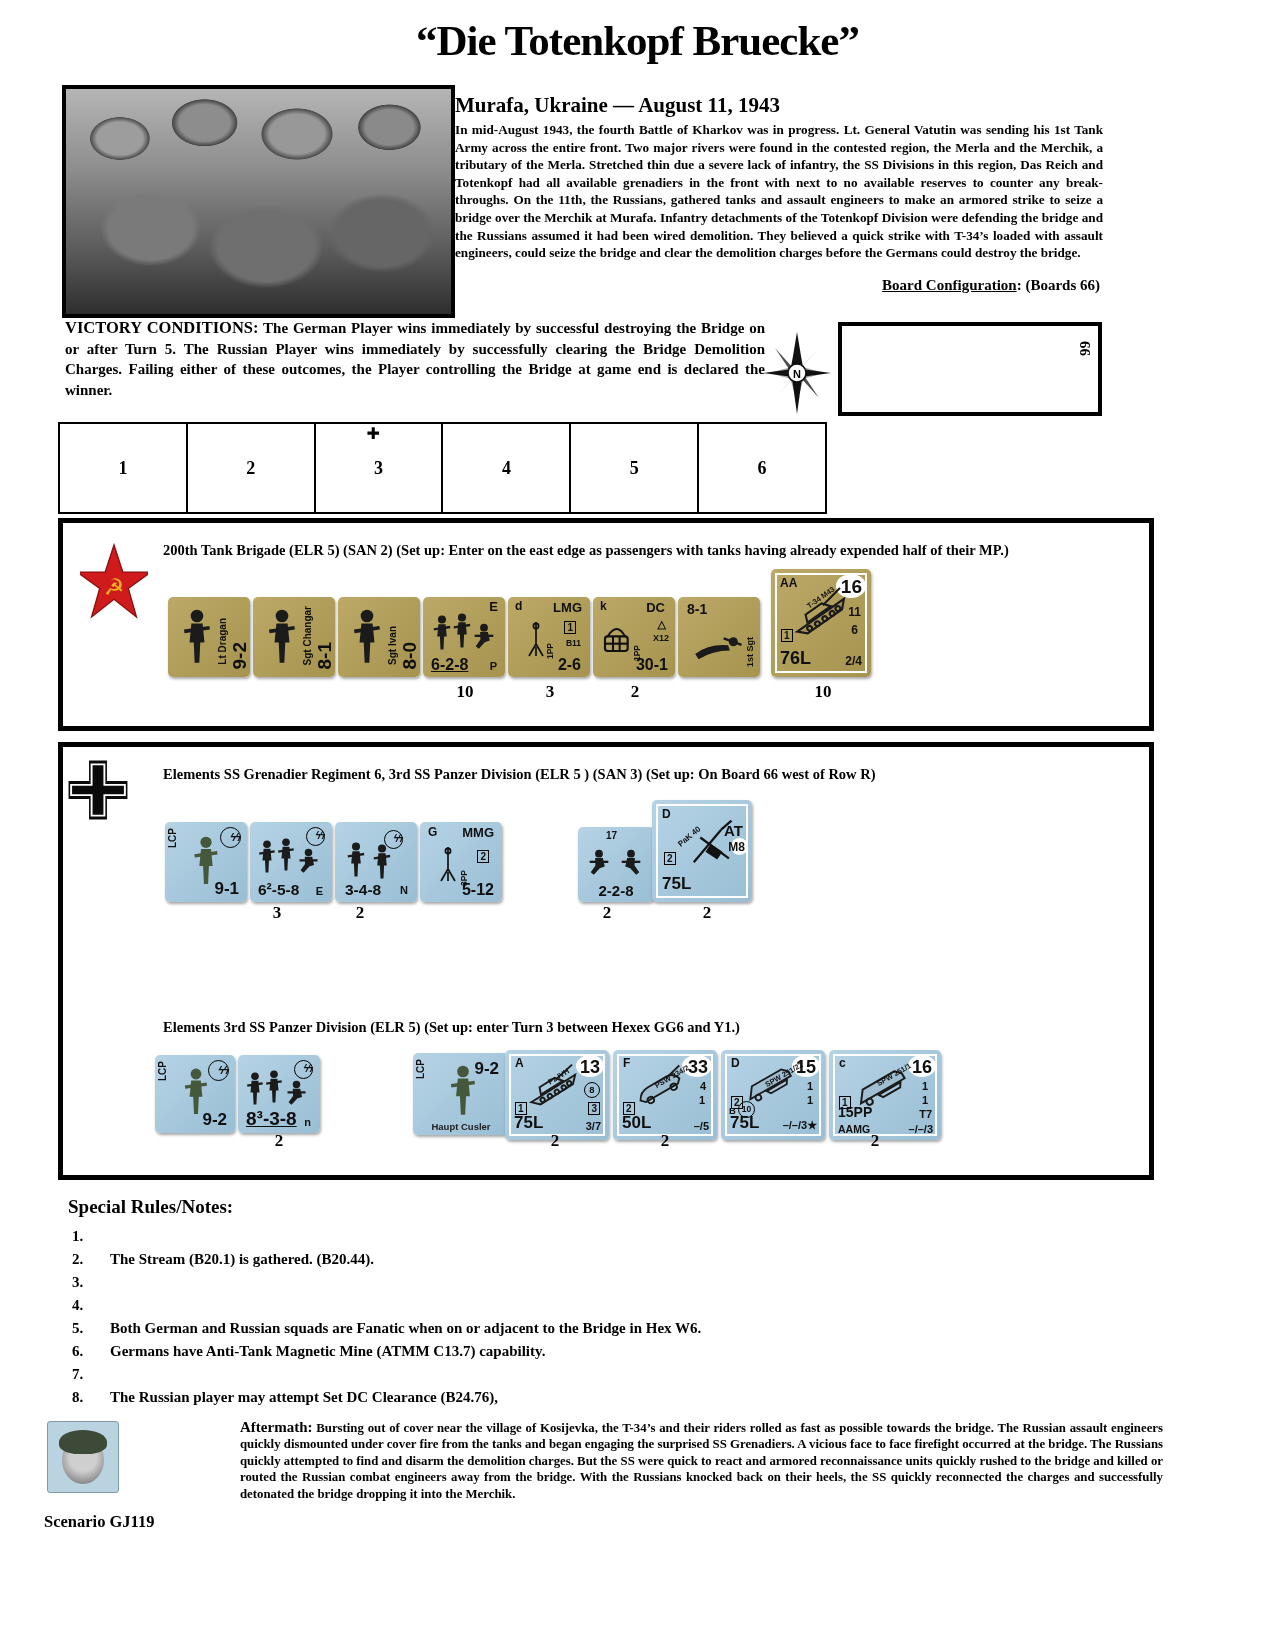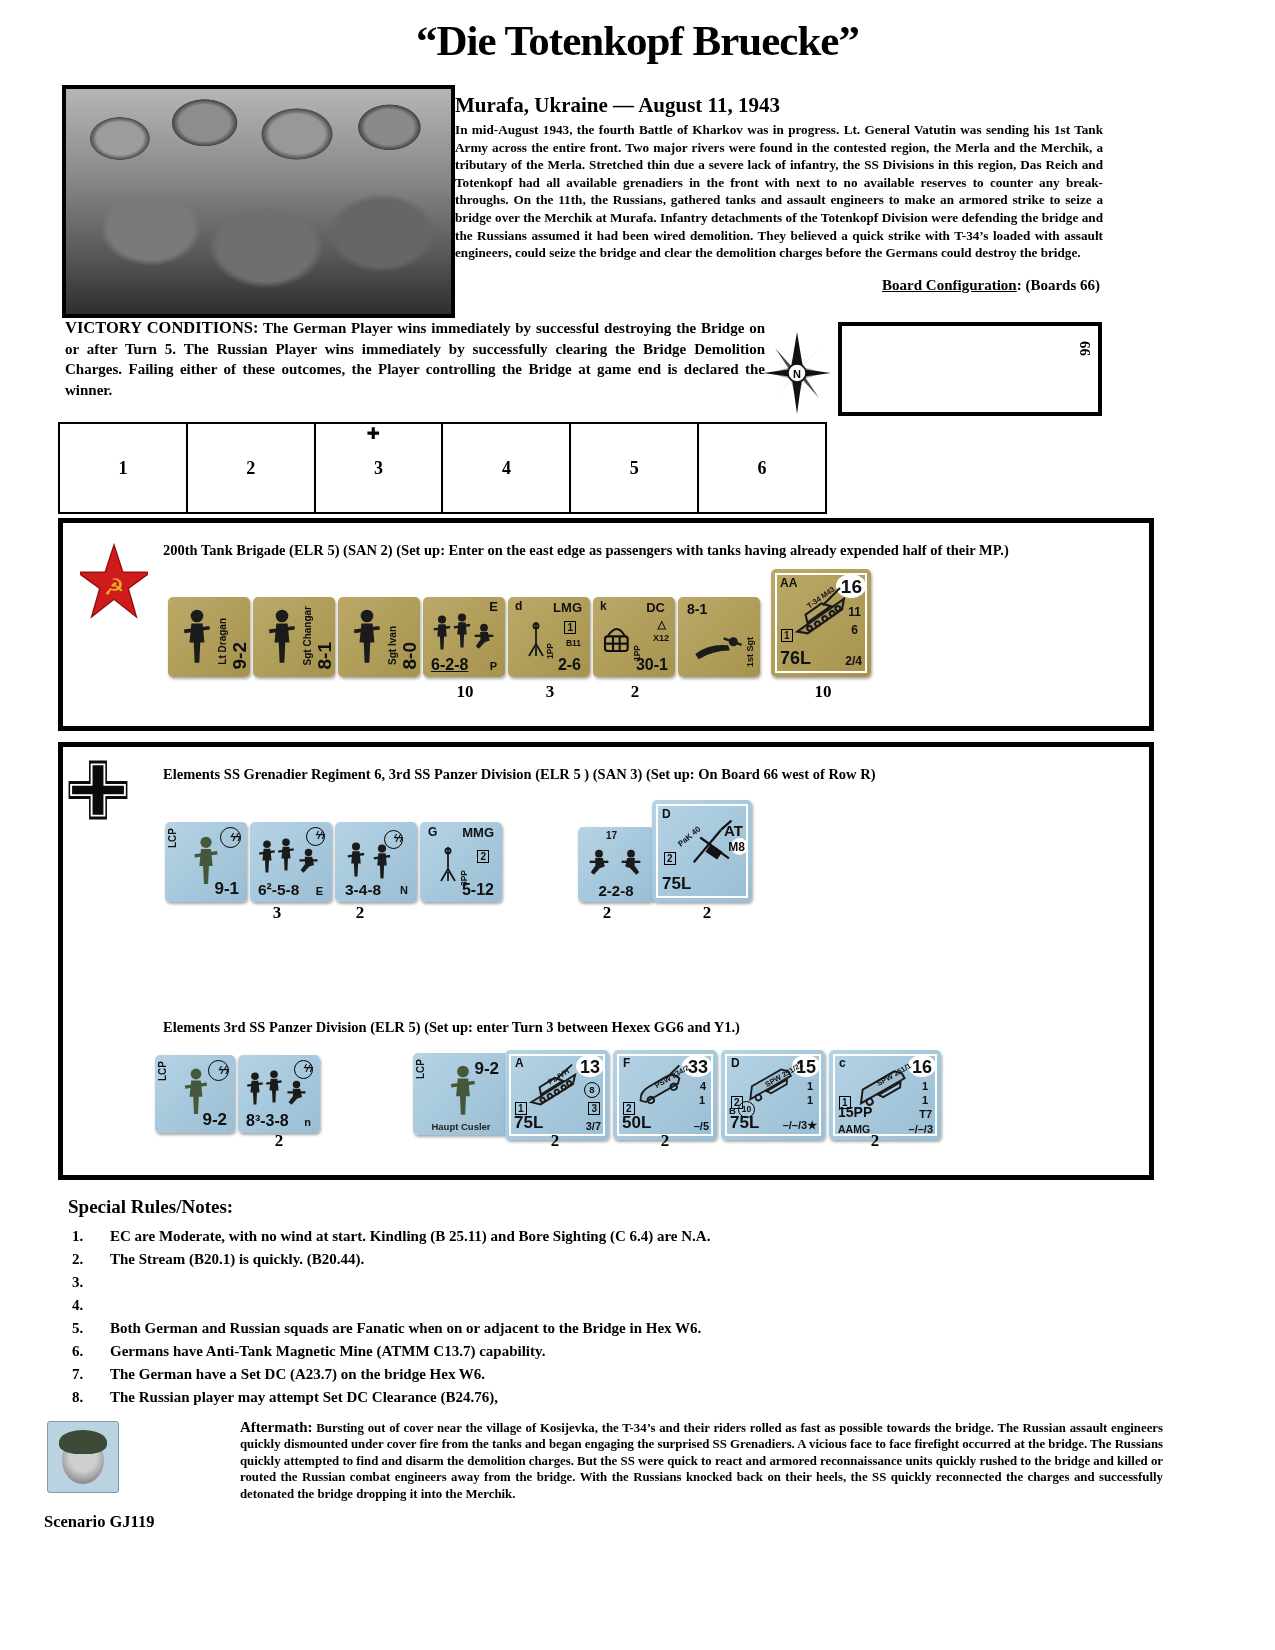--- a/index.html
+++ b/index.html
@@ -394,21 +394,21 @@
     <span class="ss" style="top:5px;right:7px;width:17px;height:17px;font-size:10px;line-height:16px">ϟϟ</span>
     <svg class="art" style="left:7px;top:17px" width="20" height="34" viewBox="0 0 14 24">
         <use href="#sold"></use>
       </svg>
     <svg class="art" style="left:26px;top:15px" width="20" height="34" viewBox="0 0 14 24">
         <use href="#sold"></use>
       </svg>
     <svg class="art" style="left:46px;top:25px" width="25" height="27" viewBox="0 0 16 18">
         <use href="#soldk"></use>
       </svg>
-    <span class="abs" style="bottom:3px;left:8px;font-size:16px;">8³-3-8</span>
+    <span class="abs" style="bottom:3px;left:8px;font-size:19px;text-decoration:underline">8³-3-8</span>
     <span class="abs" style="bottom:5px;right:9px;font-size:11px">n</span>
   </div>
 
   <div class="ctr ger" style="left:413px;top:1053px;width:96px;height:82px">
     <span class="vtx" style="left:3px;top:6px;font-size:10px">LCP</span>
     <span class="abs" style="top:6px;right:10px;font-size:17px">9-2</span>
     <svg class="artc" style="left:34px;top:12px" width="32" height="52" viewBox="0 0 14 24">
         <use href="#sold"></use>
       </svg>
     <span class="abs" style="bottom:3px;left:0;width:100%;text-align:center;font-size:9.5px;color:#222">Haupt Cusler</span>
@@ -482,31 +482,29 @@
     <span class="abs" style="bottom:5px;right:8px;font-size:11px">–/–/3</span>
   </div>
 
   <div class="qty" style="left:262px;top:1131px">2</div>
   <div class="qty" style="left:538px;top:1131px">2</div>
   <div class="qty" style="left:648px;top:1131px">2</div>
   <div class="qty" style="left:858px;top:1131px">2</div>
 
   <div class="abs b" style="left:68px;top:1196px;font-size:19px;text-decoration:underline;text-decoration-color:transparent">Special Rules/Notes:</div>
   <span class="rule-n" style="top:1228px">1.</span>
-  <span class="rule-t" style="top:1228px">EC are Moderate, with no wind at start. Kindling (B 25.11) and Bore Sighting (C 6.4) are N.A.</span>
   <span class="rule-n" style="top:1251px">2.</span>
-  <span class="rule-t" style="top:1251px">The Stream (B20.1) is quickly. (B20.44).</span>
+  <span class="rule-t" style="top:1251px">The Stream (B20.1) is gathered. (B20.44).</span>
   <span class="rule-n" style="top:1274px">3.</span>
   <span class="rule-n" style="top:1297px">4.</span>
   <span class="rule-n" style="top:1320px">5.</span>
   <span class="rule-t" style="top:1320px">Both German and Russian squads are Fanatic when on or adjacent to the Bridge in Hex W6.</span>
   <span class="rule-n" style="top:1343px">6.</span>
   <span class="rule-t" style="top:1343px">Germans have Anti-Tank Magnetic Mine (ATMM C13.7) capability.</span>
   <span class="rule-n" style="top:1366px">7.</span>
-  <span class="rule-t" style="top:1366px">The German have a Set DC (A23.7) on the bridge Hex W6.</span>
   <span class="rule-n" style="top:1389px">8.</span>
   <span class="rule-t" style="top:1389px">The Russian player may attempt Set DC Clearance (B24.76),</span>
 
   <div class="portrait"></div>
   <div class="abs b" style="left:44px;top:1512px;font-size:16.5px">Scenario GJ119</div>
 
   <div class="abs b jus" style="left:240px;top:1419px;width:923px;font-size:12.8px;line-height:16.4px"><span style="font-size:15px">Aftermath:</span><span>  Bursting out of cover near the village of Kosijevka, the T-34’s and their riders rolled as fast as possible towards the bridge. The Russian assault engineers quickly dismounted under cover fire from the tanks and began engaging the surprised SS Grenadiers. A vicious face to face firefight occurred at the bridge. The Russians quickly attempted to find and disarm the demolition charges. But the SS were quick to react and armored reconnaissance units quickly rushed to the bridge and killed or routed the Russian combat engineers away from the bridge. With the Russians knocked back on their heels, the SS quickly reconnected the charges and successfully detonated the bridge dropping it into the Merchik.</span></div>
 
 </div>
 

